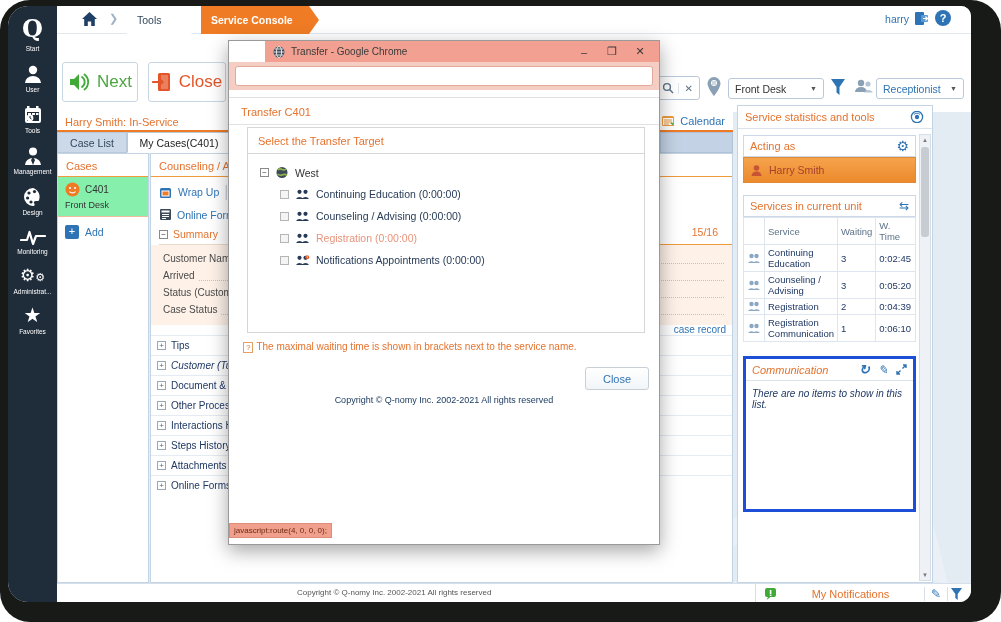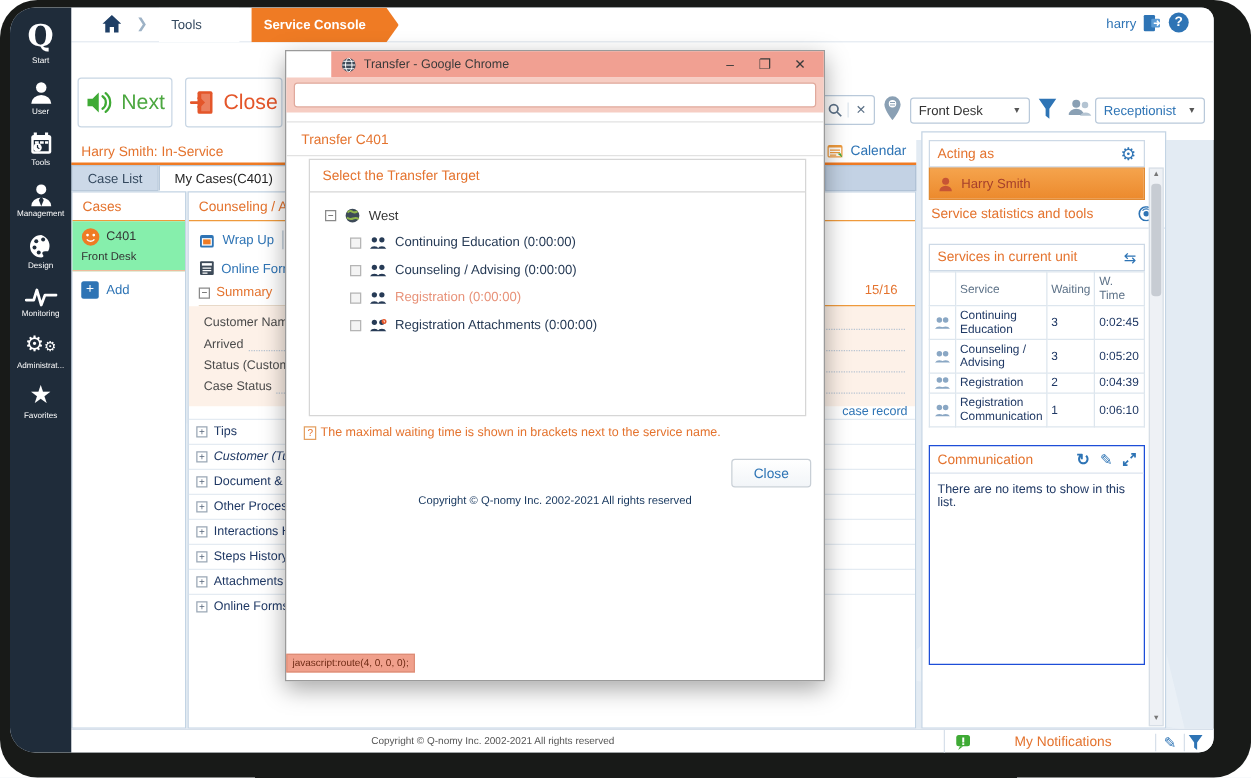--- a/index.html
+++ b/index.html
@@ -331,45 +331,45 @@
             </div>
       </div>
     </div>
 
     <span class="abs orange" style="right:14px; top:72px; font-size:10.5px;">15/16</span>
     <div class="abs" style="right:0; top:90px; width:73px; border-bottom:1px solid #ef9a3c;"></div>
     <span class="abs blue" style="right:6px; top:170px; font-size:10px;">case record</span>
   </div>
 
   <div class="panel" style="left:729px; top:99px; width:196px; height:478px;">
-    <div style="margin:6px 16px 0 5px;">
-      <div class="rp-subhdr">
-        <span class="hdr-orange">Acting as</span>
-        <span style="color:#2e74b5; font-size:14px;">⚙︎</span>
-      </div>
-      <div style="background:linear-gradient(#f5a34c,#ec8a2d); border:1px solid #e08a33; height:26px; display:flex; align-items:center; gap:6px; padding:0 6px;">
-        <span>
-              <svg width="13" height="13" viewBox="0 0 13 13">
-                <circle cx="6.5" cy="4" r="2.8" fill="#c75434"></circle>
-                <path d="M1.5 12 a5 4.5 0 0 1 10 0 Z" fill="#c75434"></path>
-              </svg>
-            </span>
-        <span style="font-size:10.5px; color:#a6402c;">Harry Smith</span>
-      </div>
-    </div>
-
     <div style="display:flex; align-items:center; justify-content:space-between; padding:5px 7px; border-bottom:1px solid #dbe4ee;">
       <span class="hdr-orange">Service statistics and tools</span>
       <span>
             <svg width="16" height="12" viewBox="0 0 16 12">
               <circle cx="8" cy="6" r="5.6" fill="none" stroke="#2e74b5" stroke-width="1.3"></circle>
               <circle cx="8" cy="6" r="2.2" fill="#2e74b5"></circle>
               <path d="M5 3.5 a4 4 0 0 1 6 0" stroke="#2e74b5" stroke-width="1" fill="none"></path>
             </svg>
           </span>
+    </div>
+
+    <div style="margin:6px 16px 0 5px;">
+      <div class="rp-subhdr">
+        <span class="hdr-orange">Acting as</span>
+        <span style="color:#2e74b5; font-size:14px;">⚙︎</span>
+      </div>
+      <div style="background:linear-gradient(#f5a34c,#ec8a2d); border:1px solid #e08a33; height:26px; display:flex; align-items:center; gap:6px; padding:0 6px;">
+        <span>
+              <svg width="13" height="13" viewBox="0 0 13 13">
+                <circle cx="6.5" cy="4" r="2.8" fill="#c75434"></circle>
+                <path d="M1.5 12 a5 4.5 0 0 1 10 0 Z" fill="#c75434"></path>
+              </svg>
+            </span>
+        <span style="font-size:10.5px; color:#a6402c;">Harry Smith</span>
+      </div>
     </div>
 
     <div style="margin:12px 16px 0 5px;">
       <div class="rp-subhdr">
         <span class="hdr-orange">Services in current unit</span>
         <span style="color:#2e74b5; font-size:12px;">⇆</span>
       </div>
       <table class="svc">
         <tbody>
               <tr>
@@ -423,21 +423,21 @@
                   </svg>
                 </td>
           <td>Registration Communication</td>
                 <td>1</td>
                 <td>0:06:10</td>
         </tr>
       </tbody>
           </table>
     </div>
 
-    <div style="margin:14px 16px 0 5px; border:1px solid #1d4ed8; height:176px;">
+    <div style="margin:14px 16px 0 5px; border:3px solid #1d4ed8; height:156px;font-style:italic;">
       <div style="display:flex; align-items:center; justify-content:space-between; padding:3px 6px; border-bottom:1px solid #dbe4ee;">
         <span class="hdr-orange">Communication</span>
         <span style="display:flex; align-items:center; gap:8px;">
           <span style="color:#2e74b5; font-size:13px; font-weight:bold;">↻</span>
           <span style="color:#2e74b5; font-size:12px;">✎</span>
           <span>
                 <svg width="11" height="11" viewBox="0 0 11 11">
                   <path d="M7 1 h3 v3 M10 1 L6.5 4.5 M4 10 H1 V7 M1 10 L4.5 6.5" stroke="#2e74b5" stroke-width="1.4" fill="none"></path>
                 </svg>
               </span>
@@ -543,21 +543,21 @@
         <span class="cbox"></span>
         <span>
               <svg width="15" height="11" viewBox="0 0 15 11">
                 <circle cx="4.5" cy="2.8" r="2.1" fill="#273b56"></circle>
                 <circle cx="10.5" cy="2.8" r="2.1" fill="#273b56"></circle>
                 <path d="M1 10 a4 3.8 0 0 1 7 0 Z M7 10 a4 3.8 0 0 1 7 0 Z" fill="#273b56"></path>
                 <circle cx="12.2" cy="2.2" r="2" fill="#e4562a"></circle>
                 <path d="M12.2 1.2 v1 l.8 .5" stroke="#fff" stroke-width=".7" fill="none"></path>
               </svg>
             </span>
-        <span>Registration Attachments (0:00:00)</span>
+        <span>Notifications Appointments (0:00:00)</span>
       </div>
     </div>
 
     <div class="abs" style="left:14px; top:300px; font-size:10px; color:#e4732e;">
       <span class="note-q">?</span><span>The maximal waiting time is shown in brackets next to the service name.</span>
     </div>
 
     <div class="closebtn" style="left:356px; top:326px; width:64px; height:23px;">
           <span>Close</span>
         </div>

